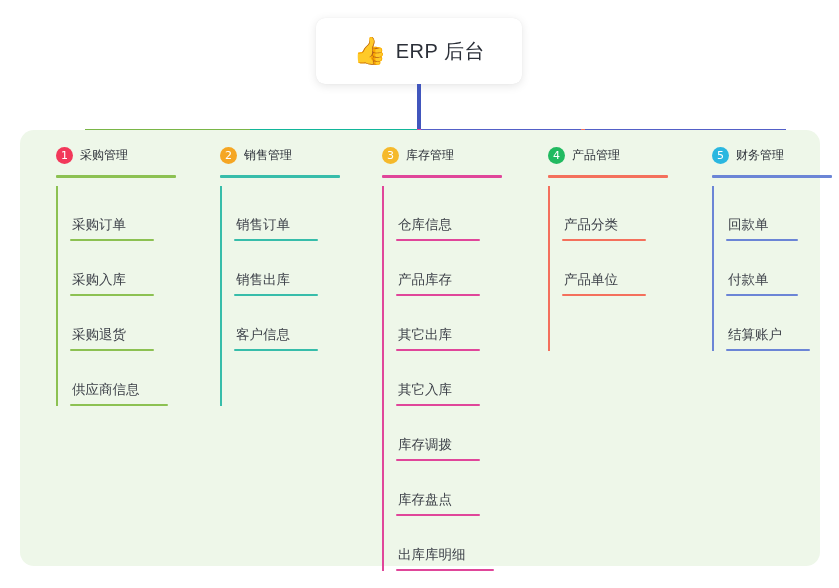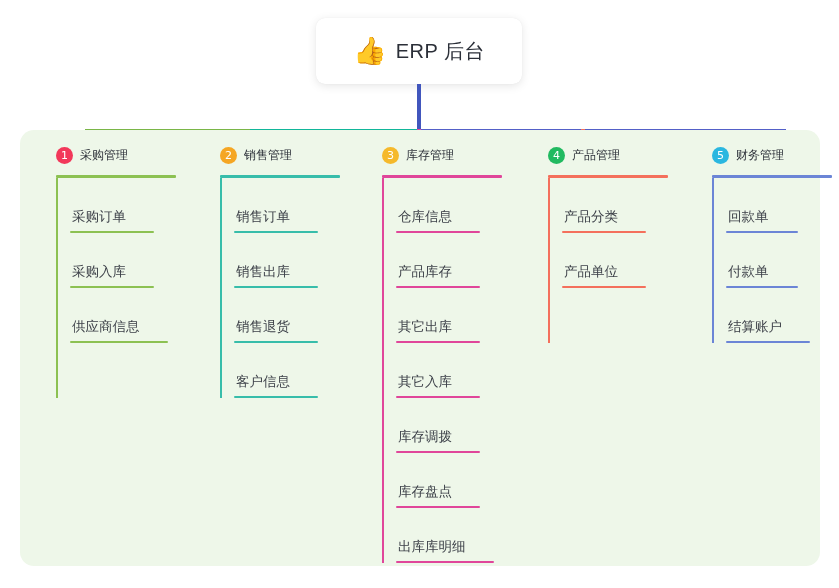--- a/index.html
+++ b/index.html
@@ -51,21 +51,21 @@
   }
   .badge{
     width:17px;height:17px;border-radius:50%;
     color:#fff;font-size:11px;line-height:17px;
     text-align:center;flex:none;
     font-family:"DejaVu Sans",sans-serif;
   }
   .col-title{font-size:12px;color:#2b2f38;}
   .col-rule{height:3px;margin-top:7px;margin-left:20px;border-radius:1px;}
 
-  .items{position:relative;margin-top:0;padding-left:20px;}
+  .items{position:relative;margin-top:8px;padding-left:20px;}
   .spine{position:absolute;left:20px;top:0;width:2px;}
   .item{
     position:relative;
     height:55px;
     display:flex;align-items:flex-end;
     padding-left:16px;
     box-sizing:border-box;
   }
   .item-label{
     font-size:13.5px;color:#3d4149;
@@ -113,20 +113,24 @@
           <div class="spine" style="background: rgb(140, 193, 82); height: 220px;"></div>
           <div class="item">
             <span class="item-label">采购订单</span>
             <div class="item-rule" style="width: 84px; background: rgb(140, 193, 82);"></div>
           </div>
           <div class="item">
             <span class="item-label">采购入库</span>
             <div class="item-rule" style="width: 84px; background: rgb(140, 193, 82);"></div>
           </div>
           <div class="item">
+            <span class="item-label">采购退货</span>
+            <div class="item-rule" style="width: 84px; background: rgb(140, 193, 82);"></div>
+          </div>
+          <div class="item">
             <span class="item-label">供应商信息</span>
             <div class="item-rule" style="width: 98px; background: rgb(140, 193, 82);"></div>
           </div>
         </div>
       </div>
       <div class="col" style="left: 200px;">
         <div class="col-head">
           <span class="badge" style="background: rgb(245, 166, 35);">2</span>
           <span class="col-title">销售管理</span>
         </div>
@@ -135,24 +139,20 @@
           <div class="spine" style="background: rgb(55, 189, 170); height: 220px;"></div>
           <div class="item">
             <span class="item-label">销售订单</span>
             <div class="item-rule" style="width: 84px; background: rgb(55, 189, 170);"></div>
           </div>
           <div class="item">
             <span class="item-label">销售出库</span>
             <div class="item-rule" style="width: 84px; background: rgb(55, 189, 170);"></div>
           </div>
           <div class="item">
-            <span class="item-label">销售退货</span>
-            <div class="item-rule" style="width: 84px; background: rgb(55, 189, 170);"></div>
-          </div>
-          <div class="item">
             <span class="item-label">客户信息</span>
             <div class="item-rule" style="width: 84px; background: rgb(55, 189, 170);"></div>
           </div>
         </div>
       </div>
       <div class="col" style="left: 362px;">
         <div class="col-head">
           <span class="badge" style="background: rgb(245, 185, 43);">3</span>
           <span class="col-title">库存管理</span>
         </div>

